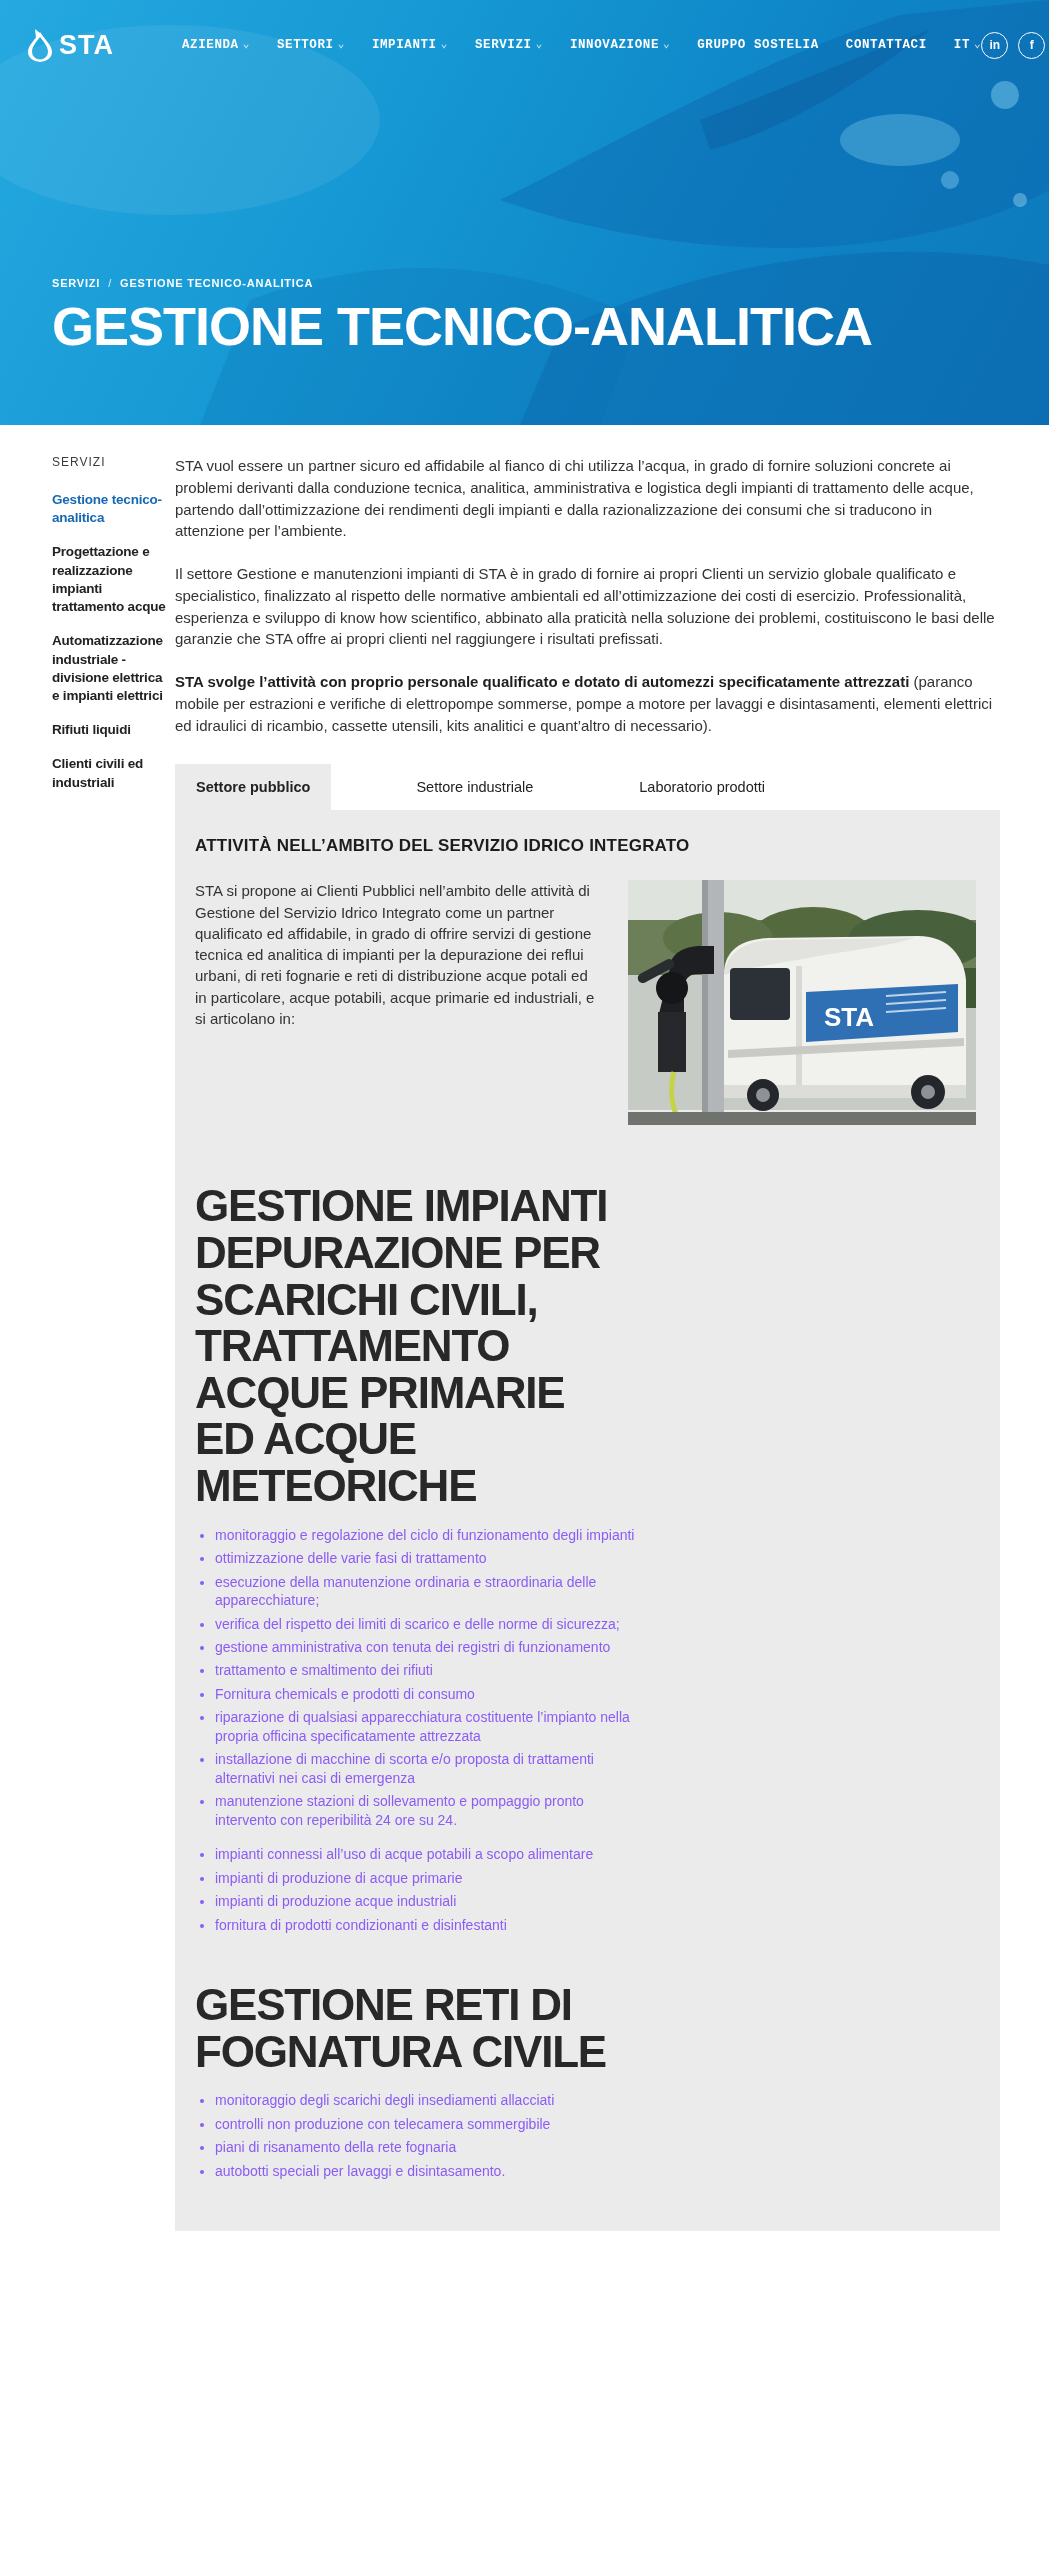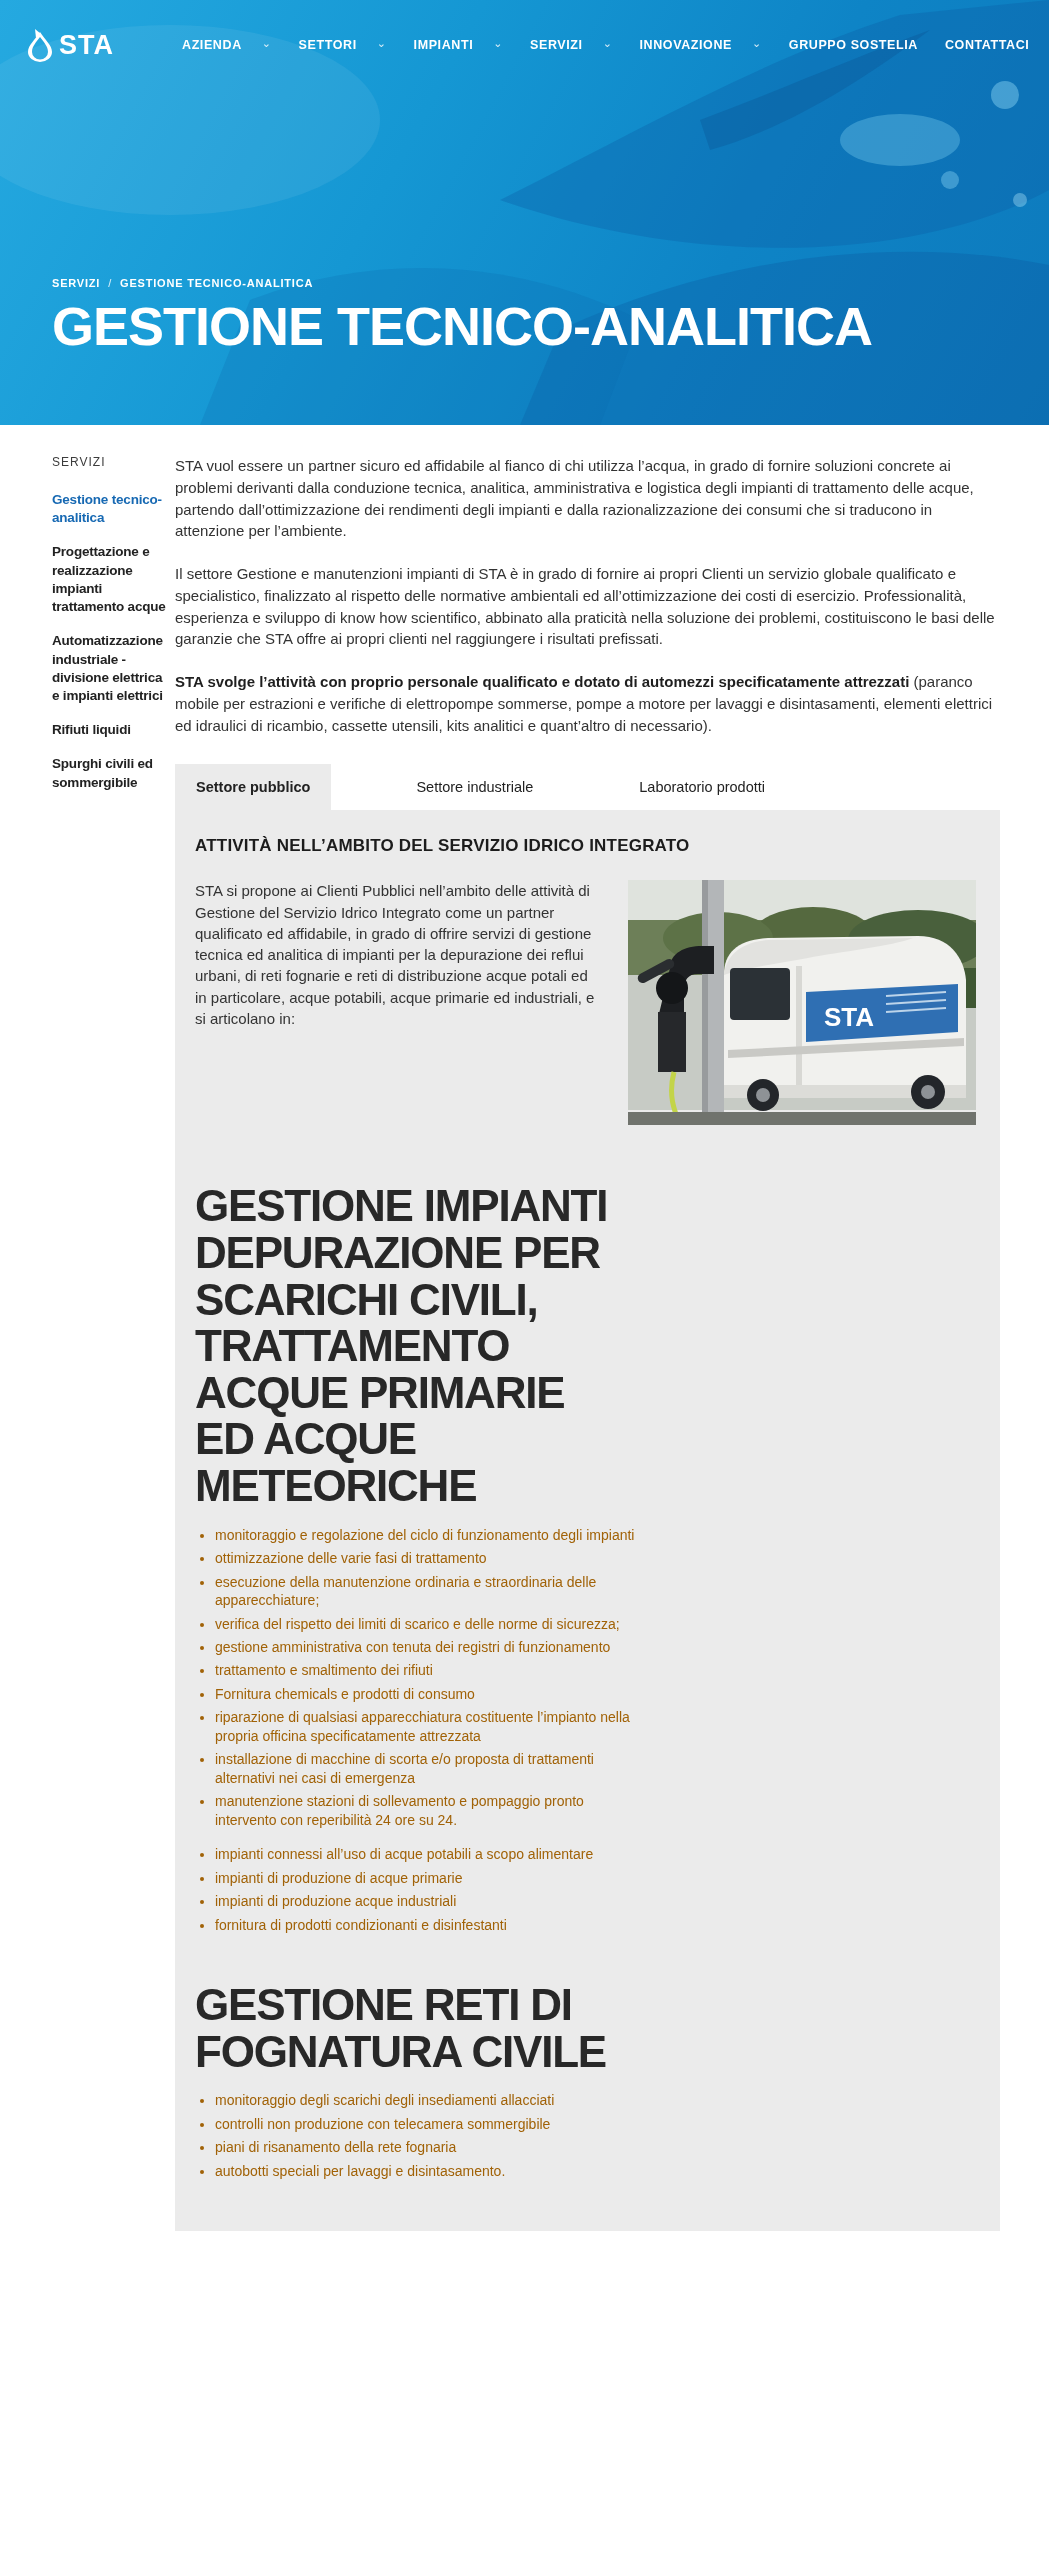--- a/index.html
+++ b/index.html
@@ -9,21 +9,21 @@
 
   
   .hero { position:relative; width:1049px; height:425px;
           background:linear-gradient(118deg,#25a9e0 0%,#1597d3 38%,#0e84c6 68%,#0d79bc 100%); overflow:hidden; }
   .hero svg.water { position:absolute; inset:0; width:100%; height:100%; }
   .topnav { position:absolute; top:0; left:0; width:100%; height:90px; display:flex; align-items:center; z-index:5; }
   .logo { display:flex; align-items:center; gap:4px; margin-left:25px; color:#fff; }
   .logo .drop { width:30px; height:34px; }
   .logo .logo-text { font-size:27px; font-weight:bold; letter-spacing:1px; }
   .menu { display:flex; align-items:center; margin-left:68px; gap:27px; list-style:none; }
-  .menu li { color:#fff; font-size:12.5px; font-weight:bold; letter-spacing:.6px; white-space:nowrap; cursor:pointer; display:flex; align-items:center; gap:20px; }
+  .menu li { color:#fff; font-size:12.5px; font-weight:bold; letter-spacing:.6px; white-space:nowrap; cursor:pointer; display:flex; align-items:center; gap:4px;font-family:Liberation Mono, monospace; }
   .menu .chev { font-size:11px; font-weight:normal; opacity:.85; transform:translateY(-2px); }
   .socials { margin-left:auto; margin-right:22px; display:flex; gap:10px; }
   .soc { width:27px; height:27px; border:1.6px solid #fff; border-radius:50%; color:#fff; display:flex; align-items:center; justify-content:center; font-size:12px; font-weight:bold; cursor:pointer; }
   .hero-text { position:absolute; left:52px; bottom:72px; z-index:5; color:#fff; }
   .breadcrumb { display:flex; gap:8px; font-size:11px; font-weight:bold; letter-spacing:.8px; margin-bottom:10px; }
   .breadcrumb .sep { opacity:.85; font-weight:normal; }
   .hero-title { font-size:54px; font-weight:bold; letter-spacing:-1px; line-height:1; }
 
   
   .content-wrap { display:flex; padding:30px 0 0 52px; }
@@ -47,21 +47,21 @@
   .panel { background:#ebebeb; padding:26px 24px 46px 20px; }
   .panel-h { font-size:17px; font-weight:bold; color:#1c1c1c; margin-bottom:24px; letter-spacing:.2px; }
   .panel-top { display:flex; }
   .panel-intro { width:420px; font-size:15px; line-height:1.42; color:#333; }
   .panel-photo { margin-left:32px; width:348px; height:245px; flex:0 0 348px; }
   .panel-photo svg { width:100%; height:100%; display:block; }
   .sec-title { font-size:44px; font-weight:bold; color:#282828; letter-spacing:-1.2px; line-height:1.06; white-space:pre-line; margin-top:58px; }
   .sec-title.gap-lg { margin-top:112px; }
   .sec-title.gap-md { margin-top:48px; }
   .bullets { margin:16px 0 0 20px; width:430px; }
-  .bullets li { font-size:14px; line-height:1.32; color:#a16207; margin-bottom:5px; }
+  .bullets li { font-size:14px; line-height:1.32; color:#8b5cf6; margin-bottom:5px; }
 </style>
 </head>
 <body>
 
 <div class="page">
 
   <header class="hero">
     <svg class="water" viewBox="0 0 1049 425" preserveAspectRatio="none">
       <path d="M500,200 C640,130 760,60 900,15 L1049,0 L1049,190 C920,260 700,270 500,200 Z" fill="#0b5ea6" opacity="0.35"></path>
       <path d="M560,330 C720,255 900,235 1049,265 L1049,425 L520,425 Z" fill="#0a549b" opacity="0.28"></path>
@@ -131,21 +131,21 @@
   </header>
 
   <div class="content-wrap">
 
     <aside class="sidebar">
       <div class="side-header">SERVIZI</div>
       <div class="side-item active">Gestione tecnico-analitica</div>
       <div class="side-item">Progettazione e realizzazione impianti trattamento acque</div>
       <div class="side-item">Automatizzazione industriale - divisione elettrica e impianti elettrici</div>
       <div class="side-item">Rifiuti liquidi</div>
-      <div class="side-item">Spurghi civili ed sommergibile</div>
+      <div class="side-item">Clienti civili ed industriali</div>
     </aside>
 
     <main class="main">
       <p class="article-p">STA vuol essere un partner sicuro ed affidabile al fianco di chi utilizza l’acqua, in grado di fornire soluzioni concrete ai problemi derivanti dalla conduzione tecnica, analitica, amministrativa e logistica degli impianti di trattamento delle acque, partendo dall’ottimizzazione dei rendimenti degli impianti e dalla razionalizzazione dei consumi che si traducono in attenzione per l’ambiente.</p>
       <p class="article-p">Il settore Gestione e manutenzioni impianti di STA è in grado di fornire ai propri Clienti un servizio globale qualificato e specialistico, finalizzato al rispetto delle normative ambientali ed all’ottimizzazione dei costi di esercizio. Professionalità, esperienza e sviluppo di know how scientifico, abbinato alla praticità nella soluzione dei problemi, costituiscono le basi delle garanzie che STA offre ai propri clienti nel raggiungere i risultati prefissati.</p>
       <p class="article-p"><b>STA svolge l’attività con proprio personale qualificato e dotato di automezzi specificatamente attrezzati</b><span> (paranco mobile per estrazioni e verifiche di elettropompe sommerse, pompe a motore per lavaggi e disintasamenti, elementi elettrici ed idraulici di ricambio, cassette utensili, kits analitici e quant’altro di necessario).</span></p>
 
       <div class="tabs">
         <div class="tab active">Settore pubblico</div>
         <div class="tab">Settore industriale</div>

